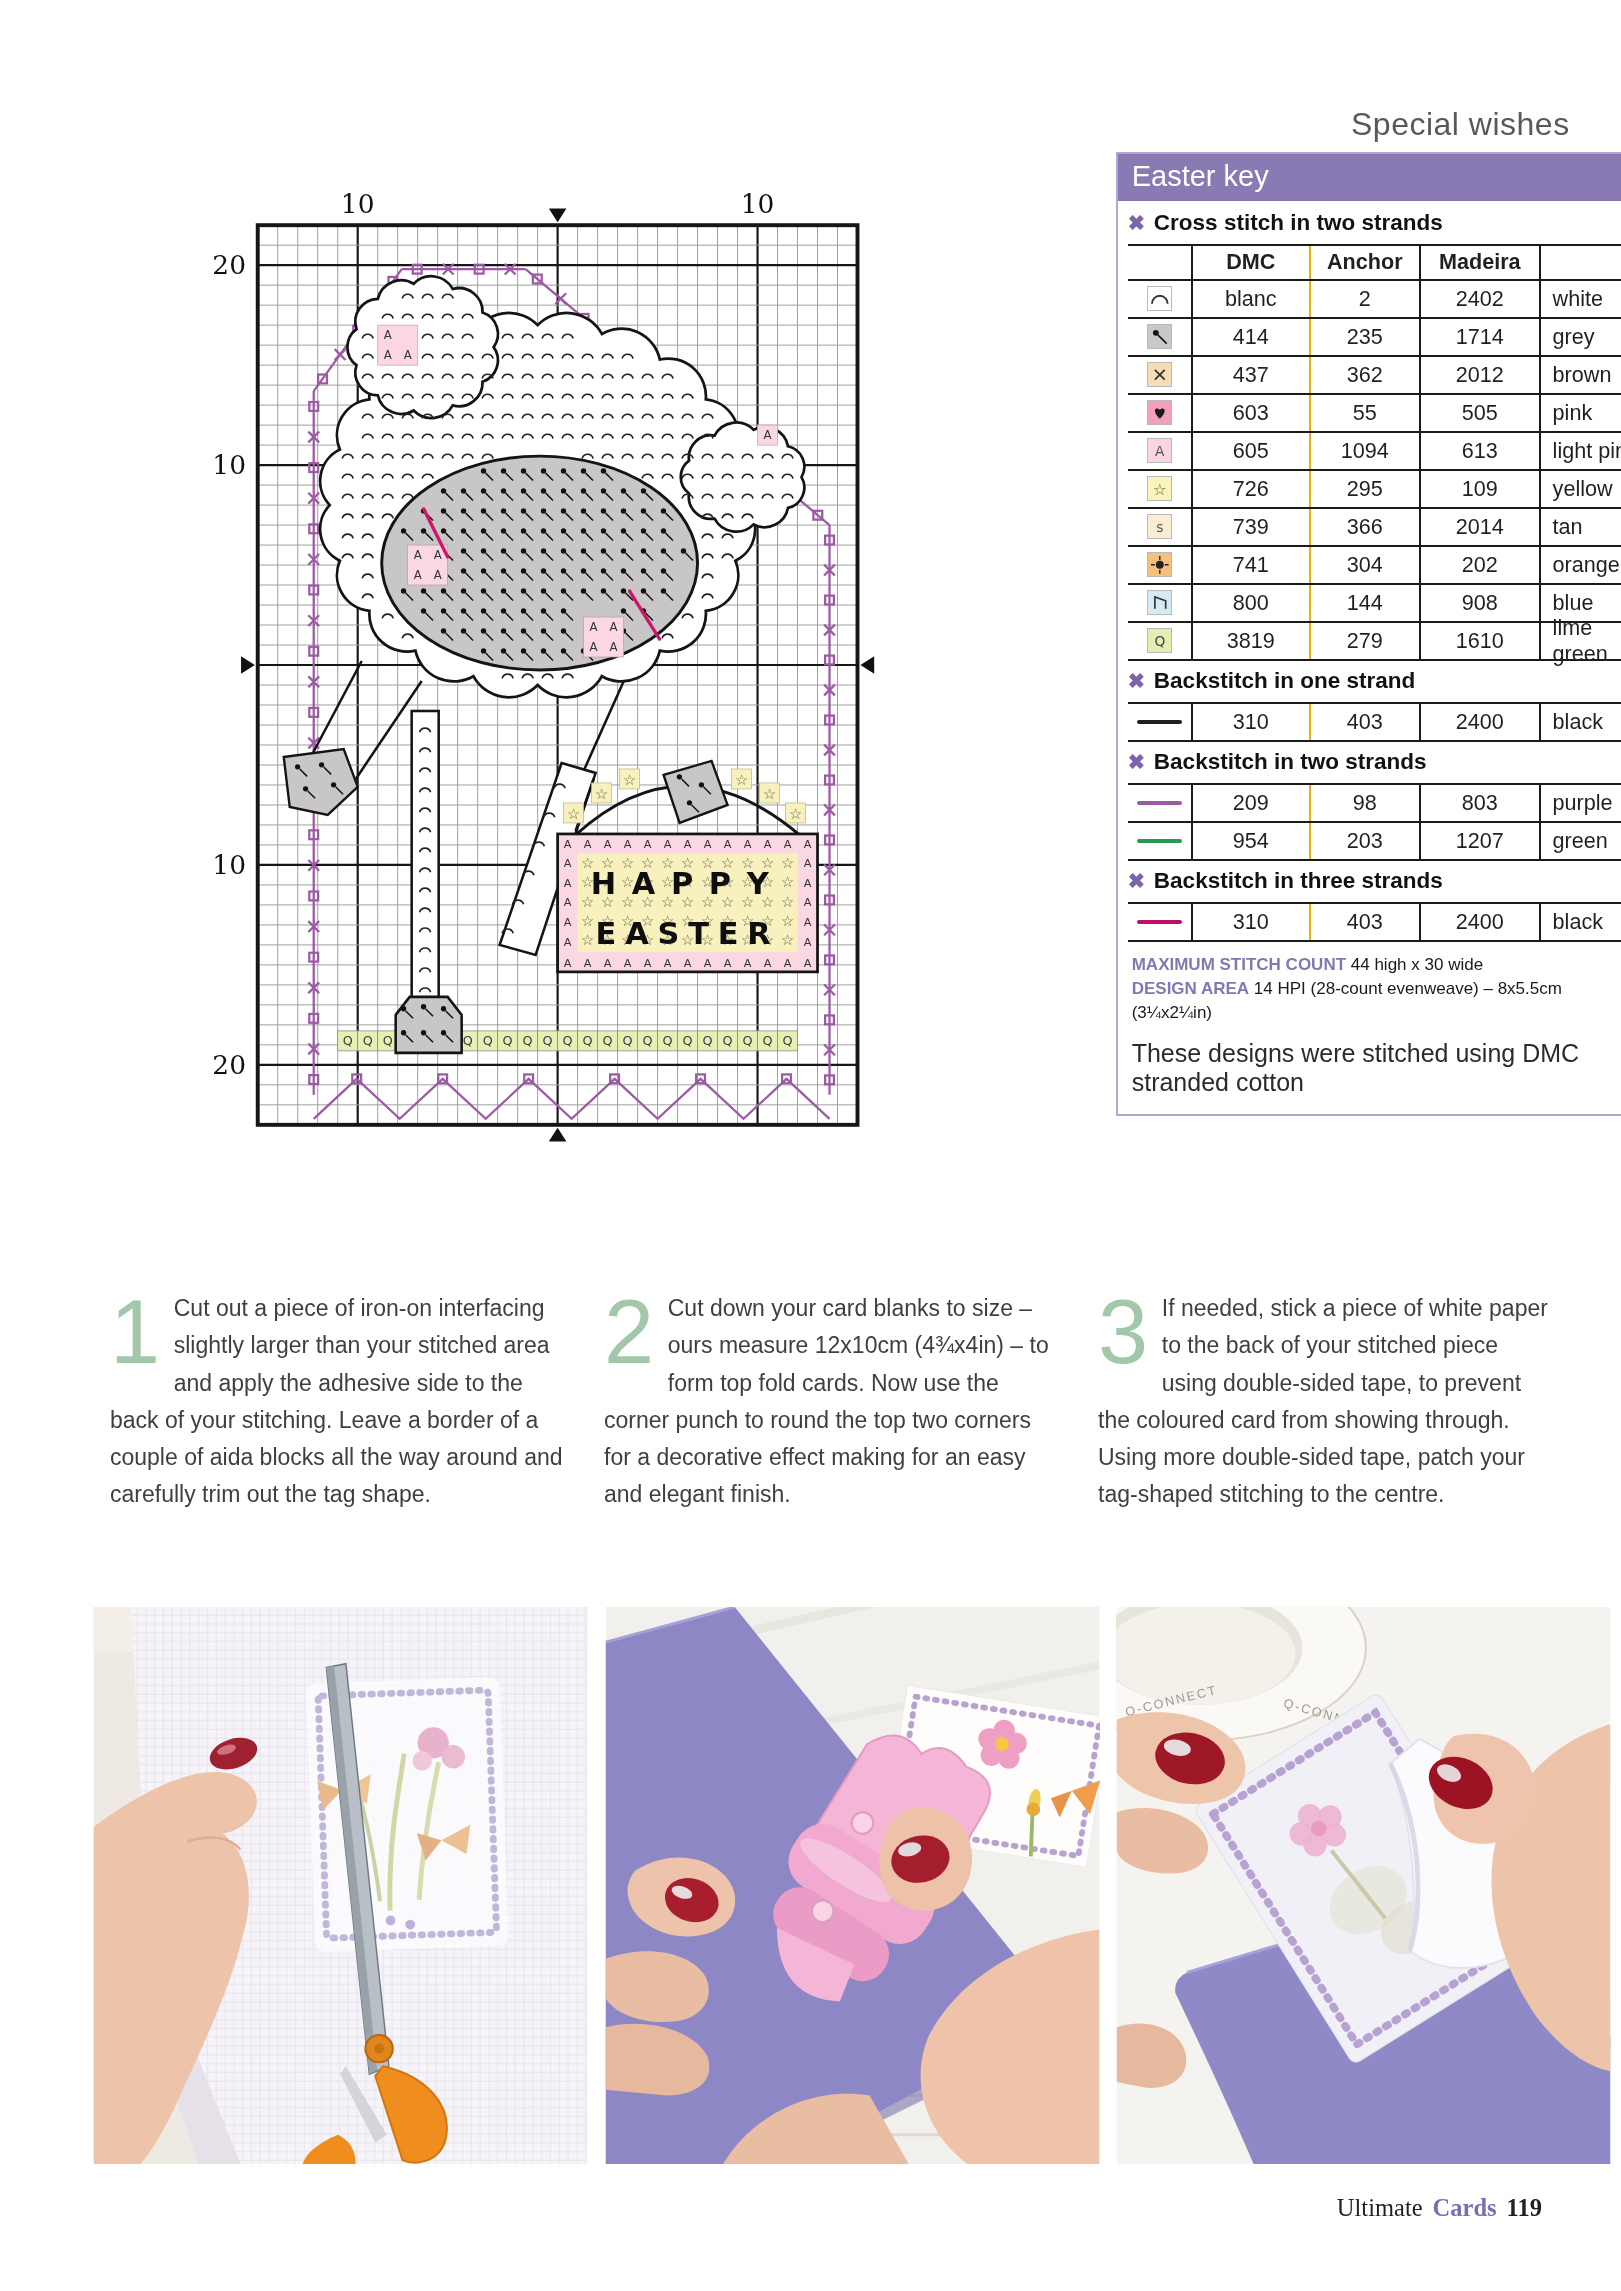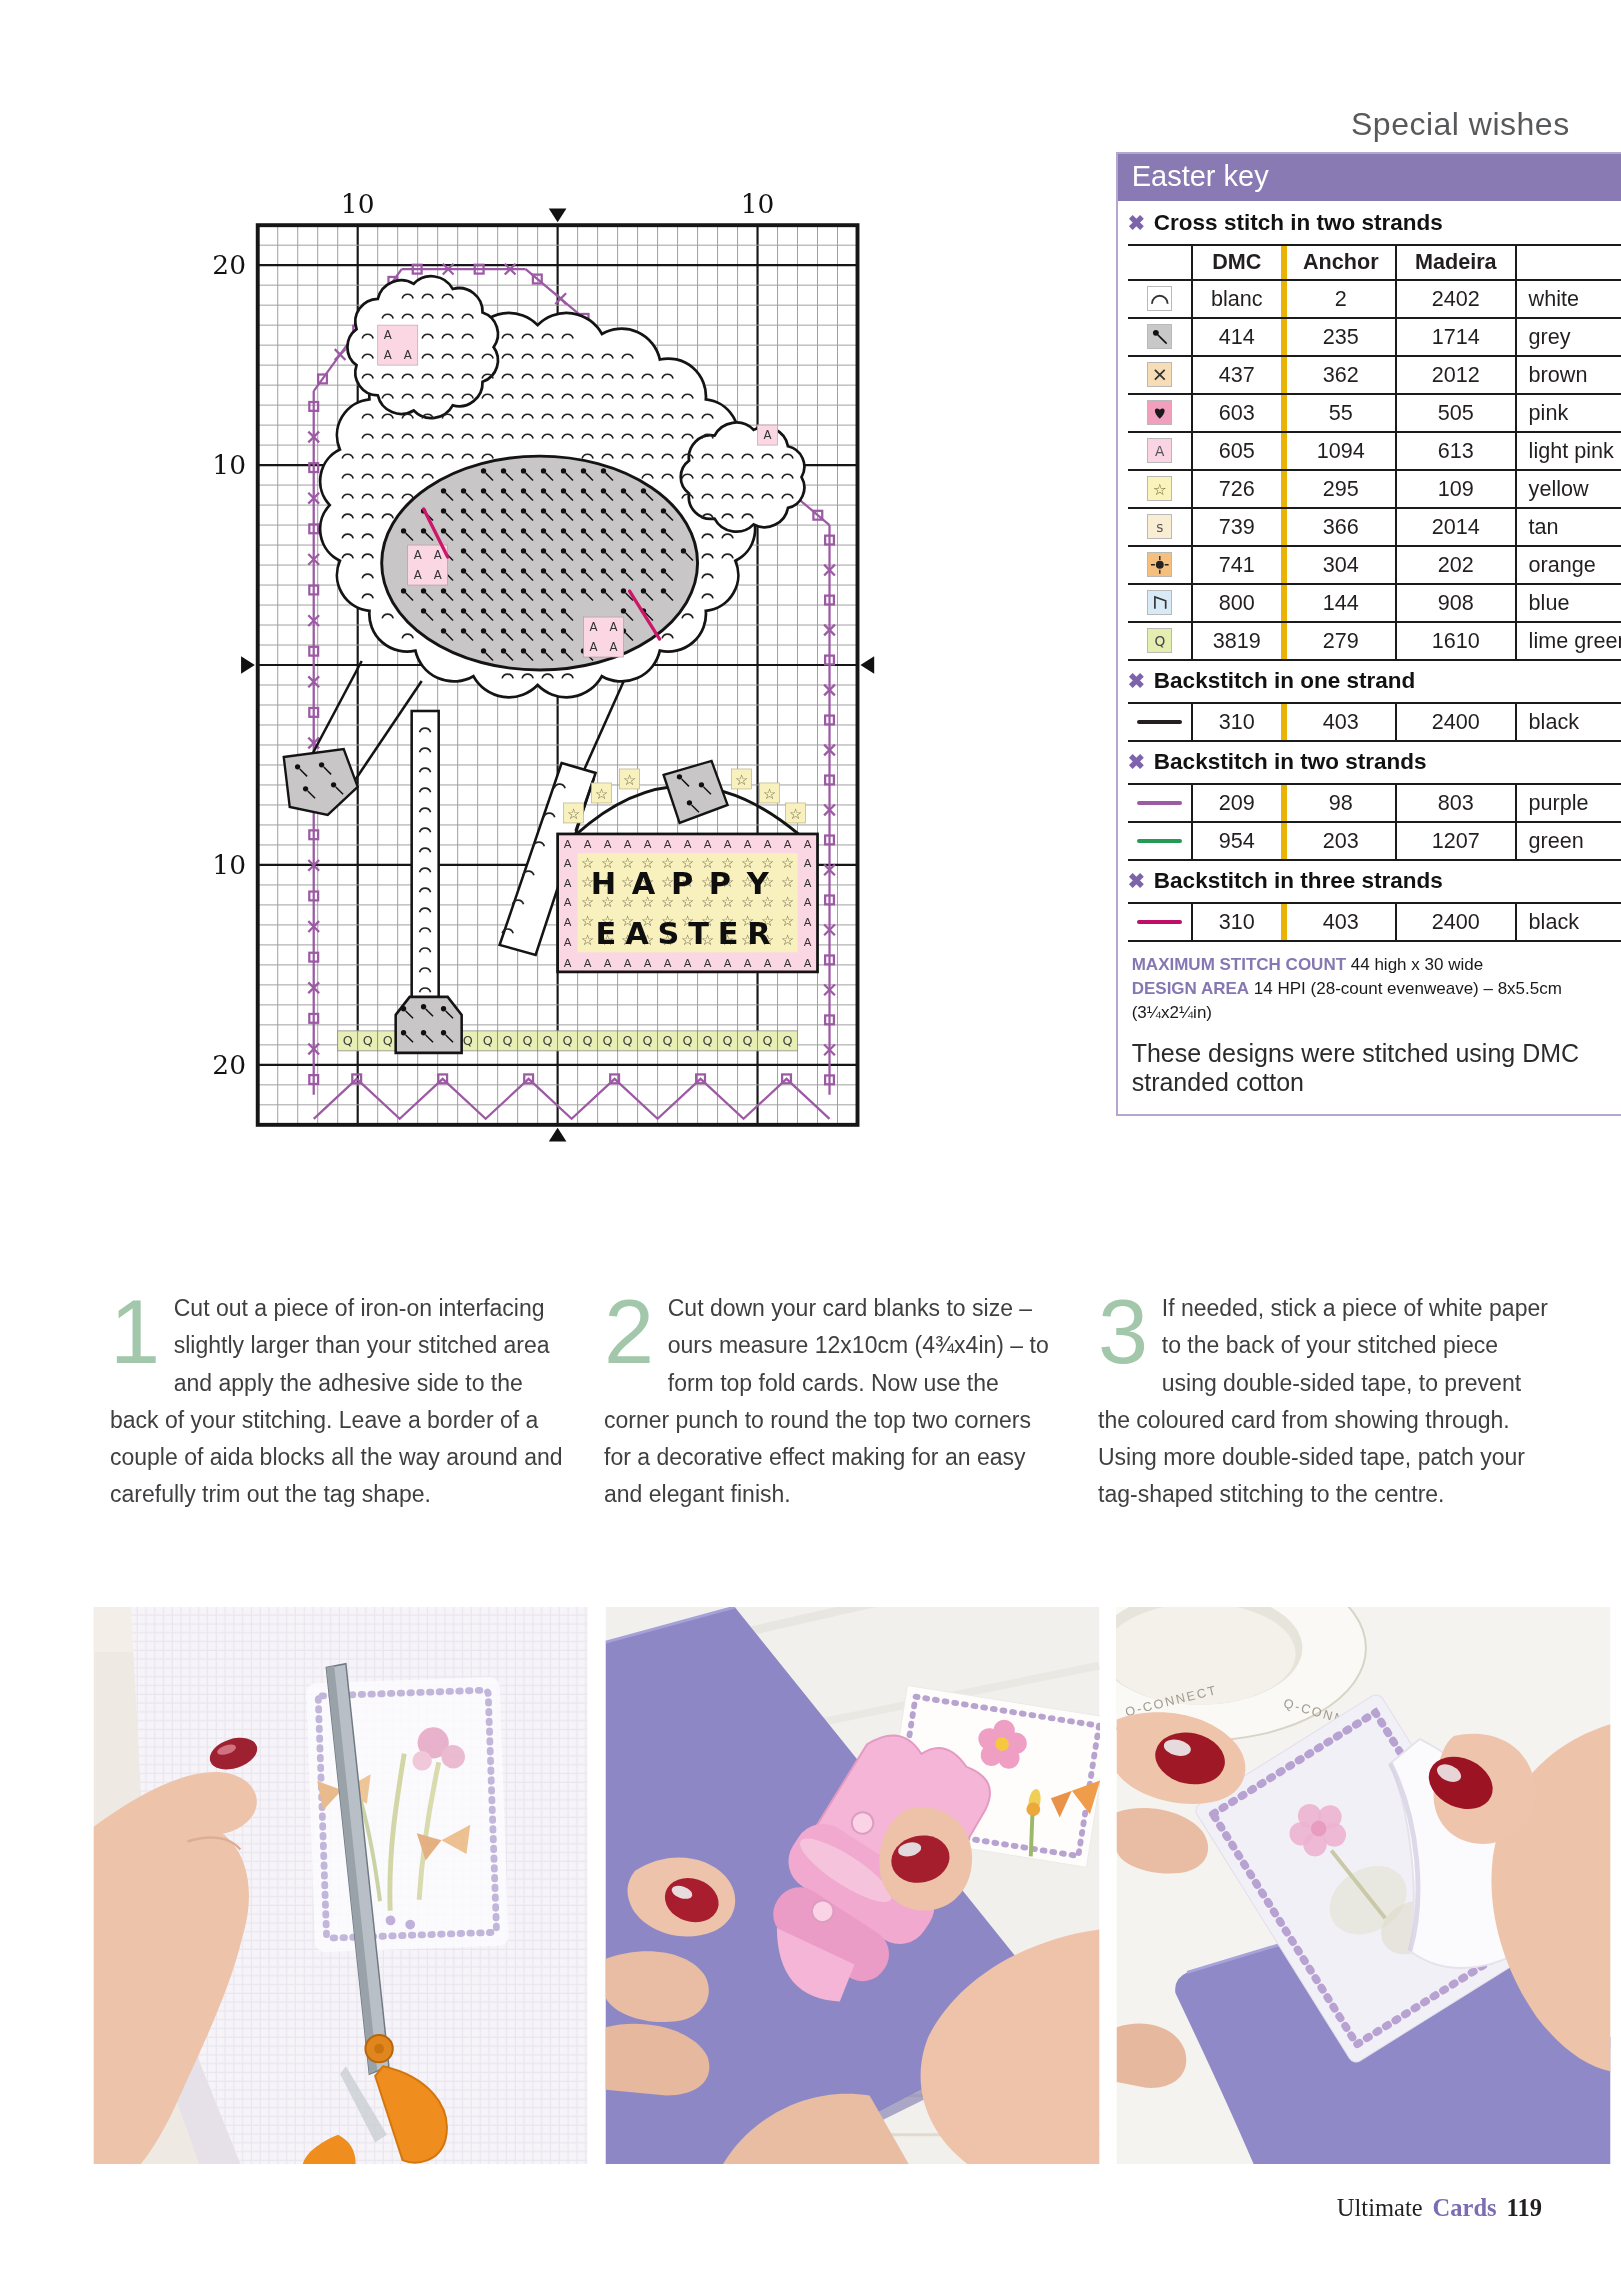--- a/index.html
+++ b/index.html
@@ -13,21 +13,21 @@
   .key{position:absolute;left:1068px;top:152px;width:545px;background:#fff;
        border:2px solid #b3a7cf;border-radius:0 0 9.8px 0;box-sizing:border-box;margin-left:48px;}
   .key-title{background:#8a7ab3;color:#fff;font-size:29px;padding:5.9px 13.7px 7.8px;}
   .key-body{padding:2px 9.8px 7.8px;}
   .k-sec{display:flex;align-items:center;height:41px;font-weight:bold;font-size:22.5px;color:#121212;}
   .k-x{color:#7c63ab;font-size:20.6px;margin-right:8.8px;line-height:1;}
   .k-row{display:flex;align-items:stretch;border-bottom:2px solid #1a1a1a;height:36px;font-size:21.6px;}
   .k-row.first{border-top:2px solid #1a1a1a;}
   .kc{display:flex;align-items:center;justify-content:center;box-sizing:border-box;}
   .kc.sym{width:63px;}
-  .kc.dmc{width:96px;border-left:2px solid #1a1a1a;border-right:6px solid #eab308;}
+  .kc.dmc{width:120px;border-left:2px solid #1a1a1a;border-right:2px solid #eab308;}
   .kc.anc{width:110px;border-right:2px solid #1a1a1a;text-align:center;}
   .kc.mad{width:120px;border-right:2px solid #1a1a1a;}
   .kc.name{flex:1;justify-content:flex-start;padding-left:11.8px;}
   .k-head{font-weight:bold;height:33px;}
   .sym-box{width:25.5px;height:25.5px;display:flex;align-items:center;justify-content:center;
            border:1px solid #b9b9b9;box-sizing:border-box;}
   .k-line{width:45px;height:3.9px;border-radius:2px;}
   .k-info{padding:11.8px 3.9px 3.9px;font-size:17px;line-height:1.4;color:#1a1a1a;}
   .k-info b{color:#8577b1;}
   .k-note{padding:9.8px 3.9px 9.8px;font-size:25px;color:#2b2b2b;}

